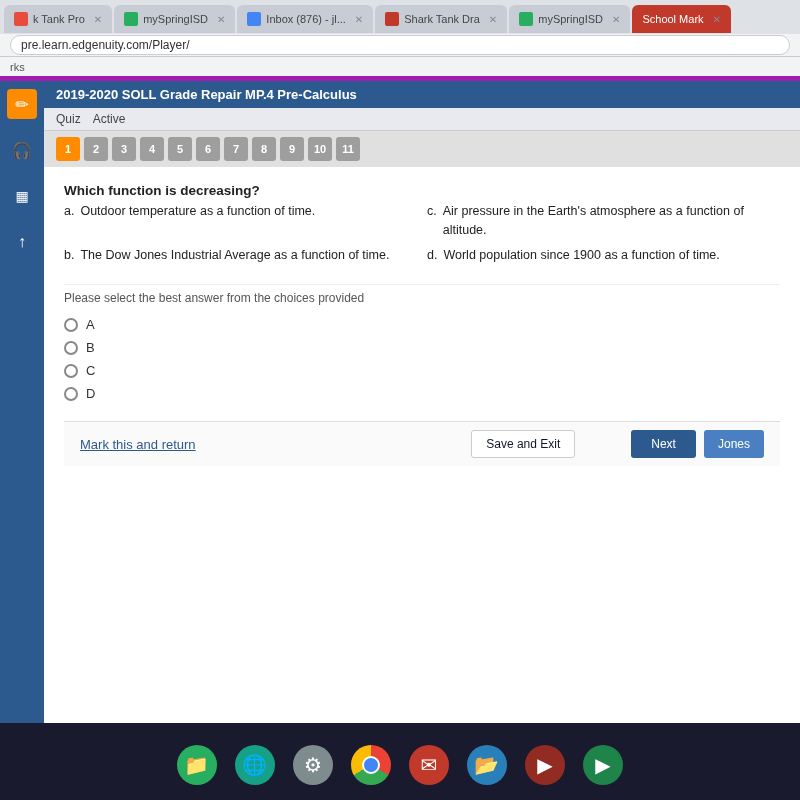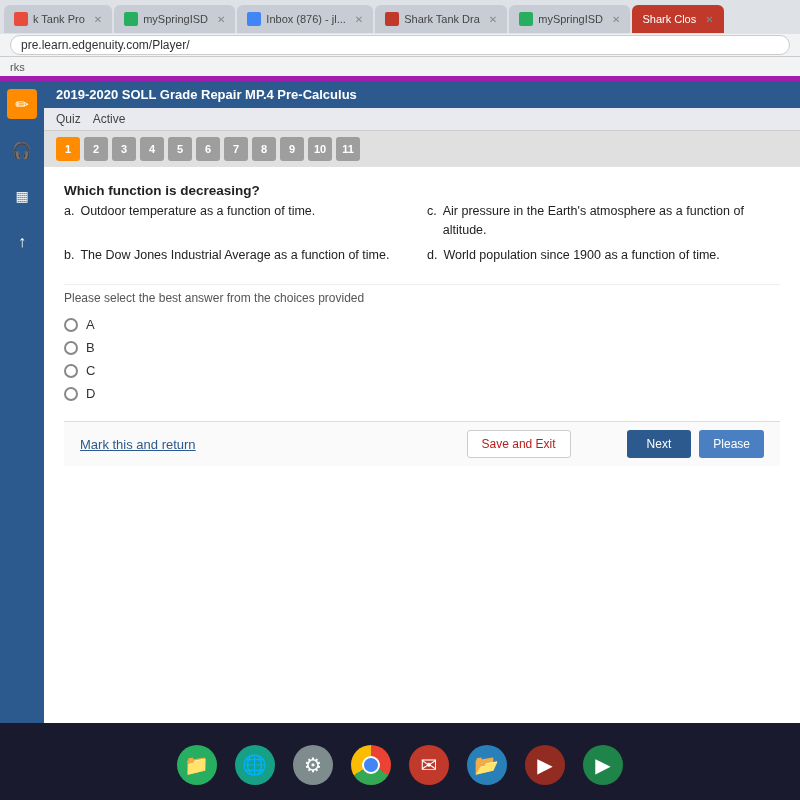--- a/index.html
+++ b/index.html
@@ -269,21 +269,21 @@
     .bottom-buttons {
       display: flex;
       gap: 8px;
     }
 
     .btn-save-exit {
       background: white;
       border: 1px solid #ccc;
       padding: 6px 14px;
       font-size: 12px;
-      color: #b91c1c;
+      color: #0f172a;
       cursor: pointer;
       border-radius: 3px;
     }
 
     .btn-next {
       background: #2d5a8e;
       border: none;
       padding: 6px 20px;
       font-size: 12px;
       color: white;
@@ -371,21 +371,21 @@
     <div class="tab-favicon" style="background:#c0392b;"></div>
     <span>Shark Tank Dra</span>
     <span class="tab-close">✕</span>
   </div>
   <div class="tab inactive">
     <div class="tab-favicon" style="background:#27ae60;"></div>
     <span>mySpringISD</span>
     <span class="tab-close">✕</span>
   </div>
   <div class="tab red-tab">
-    <span>Shark Clos</span>
+    <span>School Mark</span>
     <span class="tab-close">✕</span>
   </div>
 </div>
 
 <div class="address-bar">
   <div class="address-input">pre.learn.edgenuity.com/Player/</div>
 </div>
 
 <div class="browser-toolbar">
   <span>rks</span>
@@ -467,21 +467,21 @@
           <div class="radio-circle"></div>
           <span>D</span>
         </label>
       </div>
 
       <div class="bottom-bar">
         <span class="mark-return-link">Mark this and return</span>
         <div class="bottom-buttons">
           <button class="btn-save-exit">Save and Exit</button>
           <button class="btn-next">Next</button>
-          <button class="btn-submit">Please</button>
+          <button class="btn-submit">Jones</button>
         </div>
       </div>
 
     </div>
   </div>
 </div>
 
 <div class="taskbar">
   <div class="taskbar-icon green">📁</div>
   <div class="taskbar-icon teal">🌐</div>

